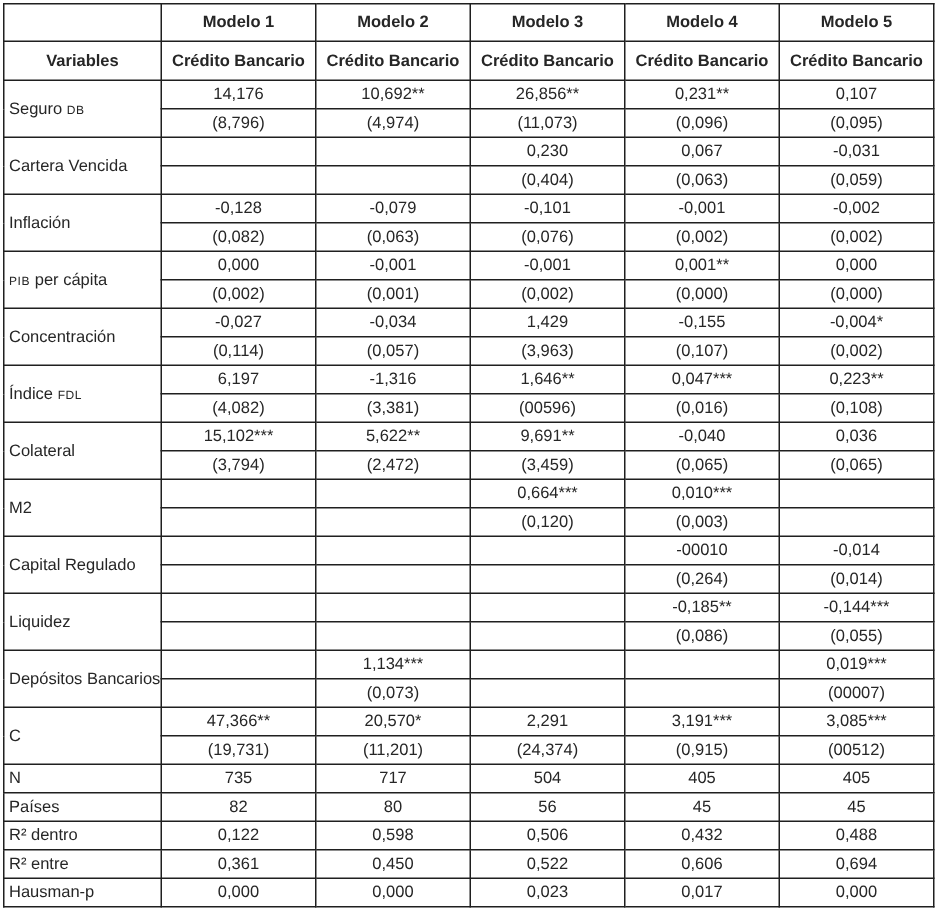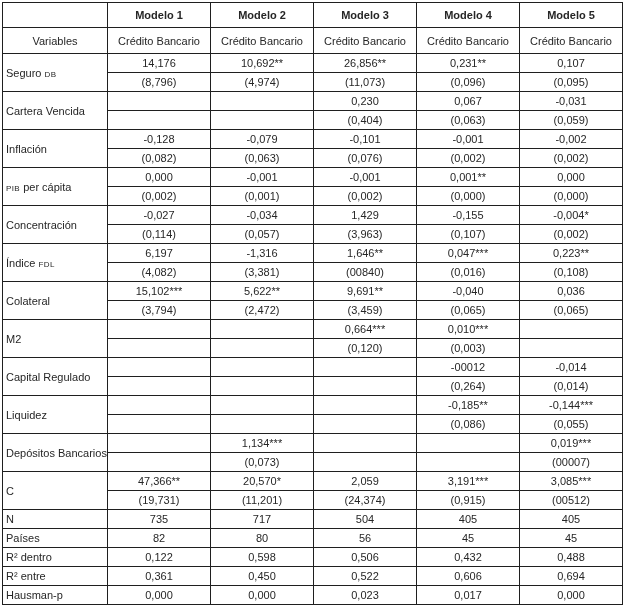--- a/index.html
+++ b/index.html
@@ -18,21 +18,21 @@
   }
   table.reg th, table.reg td {
     border: 1px solid #1f1f1f;
     font-size: 11px;
     padding: 0 3px;
     white-space: nowrap;
     overflow: hidden;
     vertical-align: middle;
   }
   tr.model-row th { height: 24px; font-weight: bold; text-align: center; }
-  tr.dep-row th   { height: 25px; font-weight: normal; }
+  tr.dep-row th   { height: 25px; font-weight: bold; }
   th.corner { border: 1px solid #1f1f1f; }
   td.val {
     text-align: center;
     font-weight: normal;
     height: 18px;
   }
   th.var-label {
     text-align: left;
     font-weight: normal;
     padding-left: 6px;
@@ -151,21 +151,21 @@
           <th class="var-label" rowspan="2"><span>Índice </span><span class="sc">FDL</span></th>
           <td class="val">6,197</td>
           <td class="val">-1,316</td>
           <td class="val">1,646**</td>
           <td class="val">0,047***</td>
           <td class="val">0,223**</td>
         </tr>
         <tr class="sub">
           <td class="val">(4,082)</td>
           <td class="val">(3,381)</td>
-          <td class="val">(00840)</td>
+          <td class="val">(00596)</td>
           <td class="val">(0,016)</td>
           <td class="val">(0,108)</td>
         </tr>
         <tr class="sub">
           <th class="var-label" rowspan="2"><span>Colateral</span></th>
           <td class="val">15,102***</td>
           <td class="val">5,622**</td>
           <td class="val">9,691**</td>
           <td class="val">-0,040</td>
           <td class="val">0,036</td>
@@ -190,21 +190,21 @@
           <td class="val"></td>
           <td class="val">(0,120)</td>
           <td class="val">(0,003)</td>
           <td class="val"></td>
         </tr>
         <tr class="sub">
           <th class="var-label" rowspan="2"><span>Capital Regulado</span></th>
           <td class="val"></td>
           <td class="val"></td>
           <td class="val"></td>
-          <td class="val">-00012</td>
+          <td class="val">-00010</td>
           <td class="val">-0,014</td>
         </tr>
         <tr class="sub">
           <td class="val"></td>
           <td class="val"></td>
           <td class="val"></td>
           <td class="val">(0,264)</td>
           <td class="val">(0,014)</td>
         </tr>
         <tr class="sub">
@@ -234,21 +234,21 @@
           <td class="val"></td>
           <td class="val">(0,073)</td>
           <td class="val"></td>
           <td class="val"></td>
           <td class="val">(00007)</td>
         </tr>
         <tr class="sub">
           <th class="var-label" rowspan="2"><span>C</span></th>
           <td class="val">47,366**</td>
           <td class="val">20,570*</td>
-          <td class="val">2,059</td>
+          <td class="val">2,291</td>
           <td class="val">3,191***</td>
           <td class="val">3,085***</td>
         </tr>
         <tr class="sub">
           <td class="val">(19,731)</td>
           <td class="val">(11,201)</td>
           <td class="val">(24,374)</td>
           <td class="val">(0,915)</td>
           <td class="val">(00512)</td>
         </tr>

